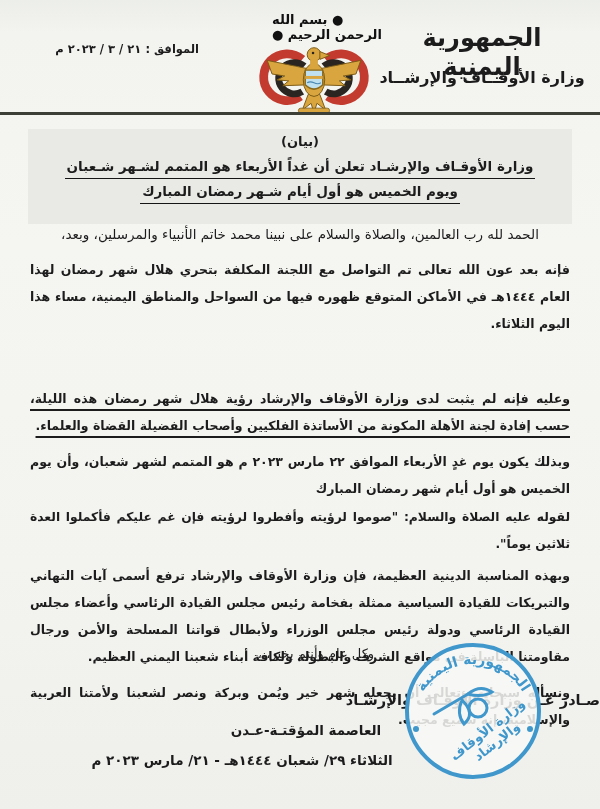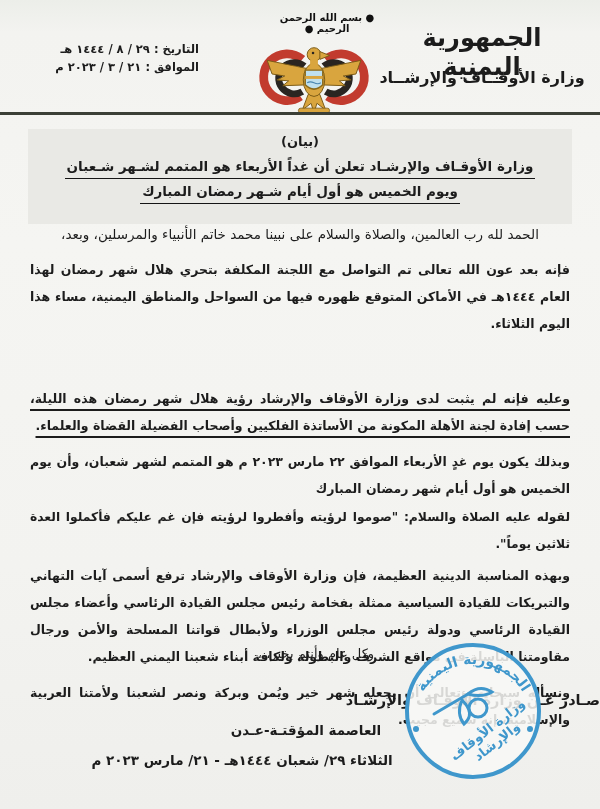--- a/index.html
+++ b/index.html
@@ -18,21 +18,21 @@
     position:absolute;top:24px;right:18px;width:200px;
     font-size:24px;font-weight:bold;text-align:center;
     letter-spacing:-1px;transform:scaleY(1.05);
   }
   .hdr-ministry{
     position:absolute;top:68px;right:12px;width:212px;
     font-size:16px;font-weight:bold;text-align:center;
   }
   .bismillah{
     position:absolute;top:12px;left:272px;width:110px;
-    font-size:10px;font-weight:bold;text-align:center;color:#111;
+    font-size:13px;font-weight:bold;text-align:left;color:#111;
   }
   .hdr-dates{
     position:absolute;top:40px;left:24px;width:175px;
     font-size:11.5px;font-weight:bold;line-height:18px;text-align:right;
     white-space:nowrap;
   }
   .emblem{position:absolute;top:36px;left:250px;width:128px;height:78px;}
   .divider{position:absolute;top:112px;left:0;width:600px;height:3px;background:#3b3f36;}
   
   .stmt-box{
@@ -82,21 +82,20 @@
 </head>
 <body>
 
 <div id="page">
 
   <div class="hdr-republic">الجمهورية اليمنية</div>
   <div class="hdr-ministry">وزارة الأوقــاف والإرشــاد</div>
   <div class="bismillah">● بسم الله الرحمن الرحيم ●</div>
 
   <div class="hdr-dates">
-    <div>التاريخ : ٢٩ / ٨ / ١٤٤٤ هـ</div>
     <div>الموافق : ٢١ / ٣ / ٢٠٢٣ م</div>
   </div>
 
   <svg class="emblem" viewBox="0 0 120 80" aria-hidden="true">
 
     <path d="M 48 24 A 24 24 0 1 0 46 62" fill="none" stroke="#c23b2e" stroke-width="9"></path>
     <path d="M 50 31 A 16 16 0 1 0 48 57" fill="none" stroke="#2a2521" stroke-width="7"></path>
 
     <path d="M 72 24 A 24 24 0 1 1 74 62" fill="none" stroke="#c23b2e" stroke-width="9"></path>
     <path d="M 70 31 A 16 16 0 1 1 72 57" fill="none" stroke="#2a2521" stroke-width="7"></path>

